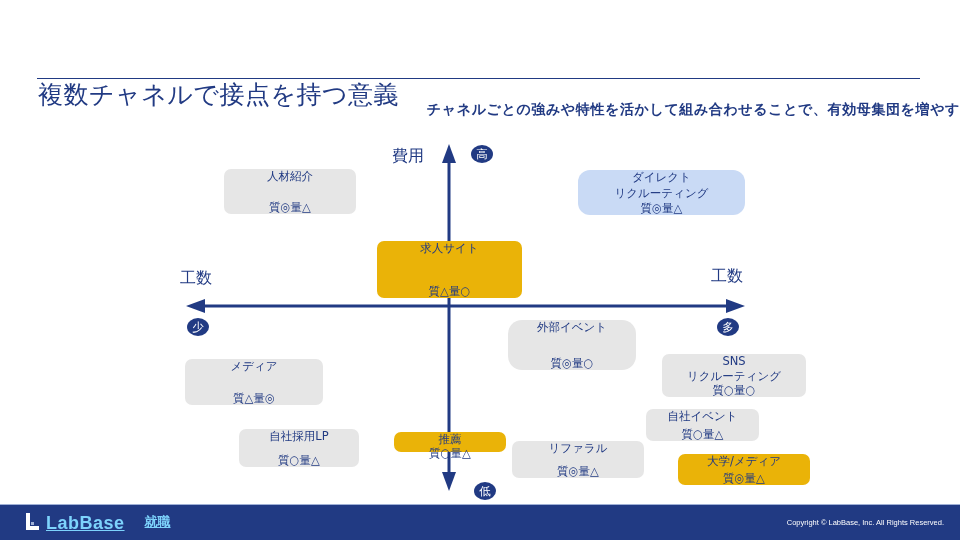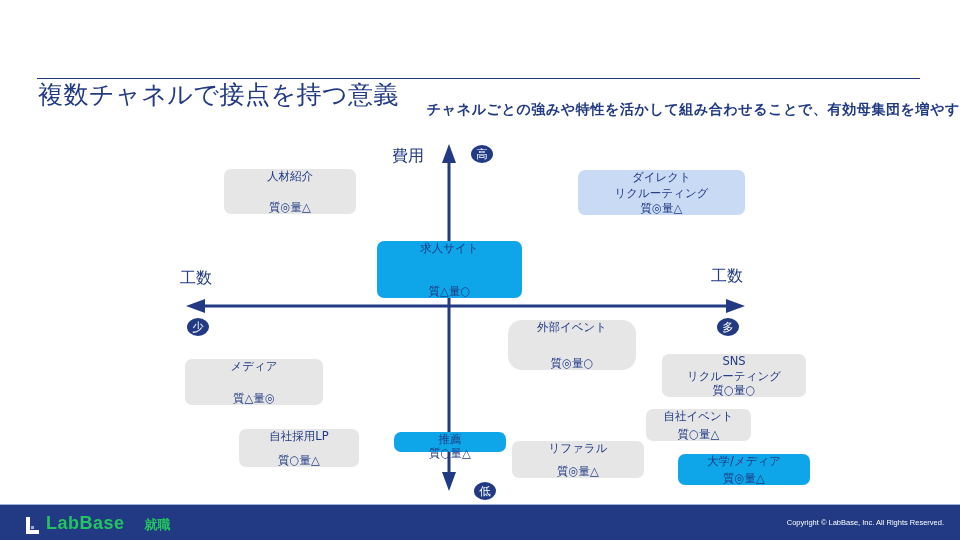--- a/index.html
+++ b/index.html
@@ -32,30 +32,31 @@
     position: absolute; width: 22px; height: 18px; border-radius: 50%;
     background: #213a83; color: #ffffff; font-size: 11.5px;
     display: flex; align-items: center; justify-content: center;
   }
   .box {
     position: absolute; border-radius: 7px;
     display: flex; flex-direction: column; align-items: center; justify-content: space-between;
     font-size: 11.5px; line-height: 14px; color: #213a83; text-align: center;
   }
   .box.gray { background: #e6e6e6; }
-  .box.yellow { background: #0ea5e9; }
+  .box.yellow { background: #eab308; }
   .box.blue { background: #c9daf5; }
   .box span { display: block; white-space: nowrap; }
   .footer {
     position: absolute; left: 0; top: 504px; width: 960px; height: 36px;
     background: #213a83; border-top: 1px solid #9fb0d6;
   }
   .logo {
-    position: absolute; left: 26px; top: 8px; display: flex; align-items: flex-end;
-    color: #22c55e;
+    position: absolute; left: 26px; top: 8px; display: flex; align-items: flex-start;
+    color: #7dd3fc;
+    text-decoration: underline;
   }
   .logo-mark { width: 13px; height: 17px; position: relative; margin-right: 7px; }
   .logo-mark .v { position: absolute; left: 0; top: 0; width: 4px; height: 17px; background: #fff; }
   .logo-mark .h { position: absolute; left: 0; top: 13px; width: 13px; height: 4px; background: #fff; }
   .logo-mark .sq { position: absolute; left: 5px; top: 9px; width: 3px; height: 3px; background: #9fb0d6; }
   .logo-text { font-family: "Liberation Sans", sans-serif; font-size: 18px; font-weight: bold; letter-spacing: 0.5px; }
   .logo-sub { font-size: 13px; margin-left: 20px; font-weight: bold; }
   .copyright {
     position: absolute; right: 16px; top: 13px; font-size: 7.5px; color: #ffffff;
     font-family: "Liberation Sans", sans-serif;
@@ -83,21 +84,21 @@
 <div class="axis-label" style="left:180px; top:268px;">工数</div>
 <div class="axis-label" style="left:711px; top:266px;">工数</div>
 <div class="badge" style="left:187px; top:318px;">少</div>
 <div class="badge" style="left:717px; top:318px;">多</div>
 
 <div class="box gray" style="left:224px; top:169px; width:132px; height:45px;">
   <span>人材紹介</span>
   <span>質◎量△</span>
 </div>
 
-<div class="box blue" style="left:578px; top:170px; width:167px; height:45px;">
+<div class="box blue" style="left:578px; top:170px; width:167px; height:45px;border-radius:12px;">
   <span>ダイレクト</span>
   <span>リクルーティング</span>
   <span>質◎量△</span>
 </div>
 
 <div class="box yellow" style="left:377px; top:241px; width:145px; height:57px; z-index:2;">
   <span>求人サイト</span>
   <span>質△量○</span>
 </div>
 
@@ -110,21 +111,21 @@
   <span>メディア</span>
   <span>質△量◎</span>
 </div>
 
 <div class="box gray" style="left:662px; top:354px; width:144px; height:43px;">
   <span>SNS</span>
   <span>リクルーティング</span>
   <span>質○量○</span>
 </div>
 
-<div class="box gray" style="left:646px; top:409px; width:105px; height:32px;">
+<div class="box gray" style="left:646px; top:409px; width:113px; height:32px;">
   <span>自社イベント</span>
   <span>質○量△</span>
 </div>
 
 <div class="box gray" style="left:239px; top:429px; width:120px; height:38px;">
   <span>自社採用LP</span>
   <span>質○量△</span>
 </div>
 
 <div class="box yellow" style="left:394px; top:432px; width:112px; height:20px; z-index:2;">

